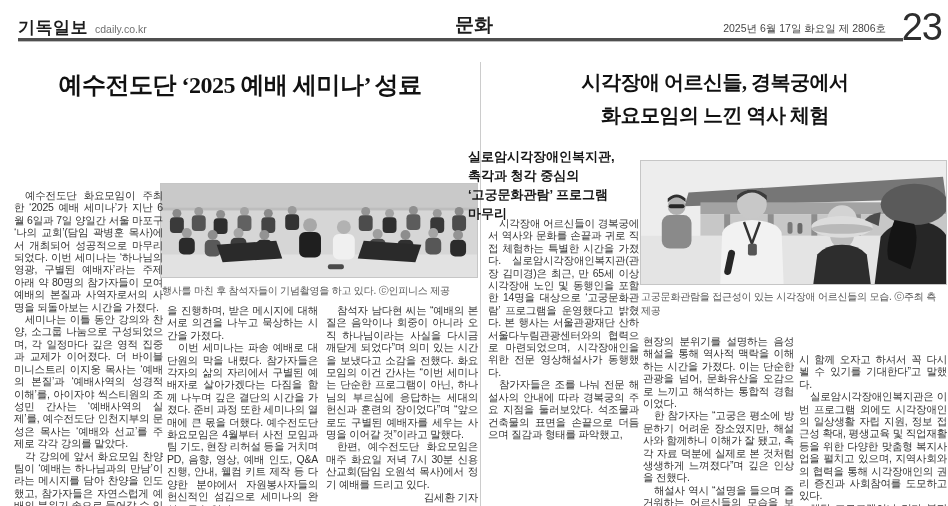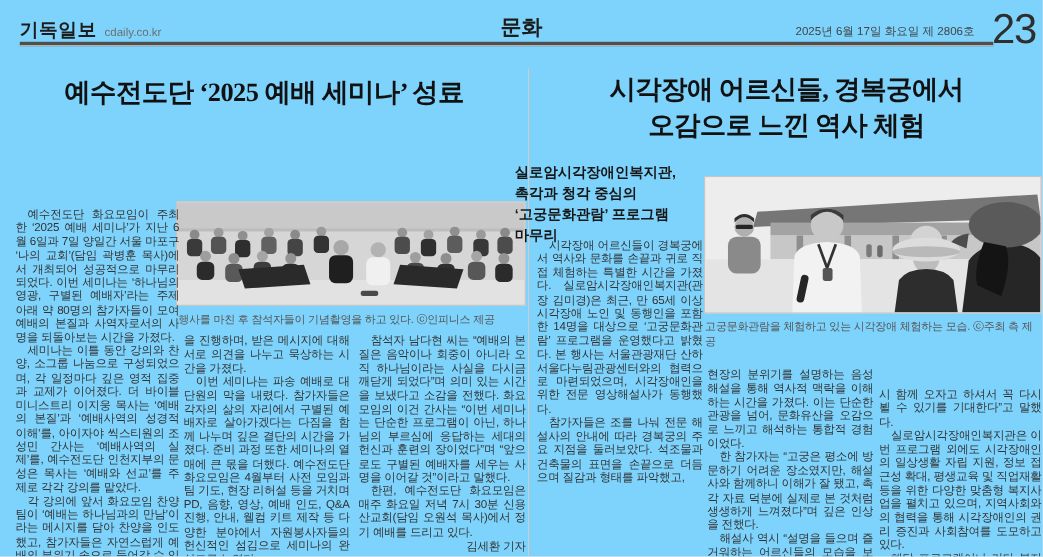--- a/index.html
+++ b/index.html
@@ -1,40 +1,40 @@
 <!DOCTYPE html>
 <html><head>
 <meta charset="utf-8">
 <style>
   * { margin:0; padding:0; box-sizing:border-box; }
   html,body { background:#e9e9e9; }
   .page {
     position:relative; width:948px; height:506px; margin:0 auto;
-    background:#7dd3fc; overflow:hidden;
+    background:#ffffff; overflow:hidden;
     font-family:"Liberation Sans","DejaVu Sans",sans-serif; color:#2b2b2b;
   }
   
   .brand { position:absolute; left:18px; top:16px; }
   .brand-name { font-size:17px; font-weight:bold; letter-spacing:0.5px; color:#1c1c1c; }
   .brand-url { font-size:10.5px; color:#6f6f6f; margin-left:7px; }
   .section-title { position:absolute; left:0; right:0; top:12px; text-align:center;
     font-size:19px; font-weight:600; color:#1c1c1c; }
   .issue-info { position:absolute; right:62px; top:22px; font-size:10.5px; color:#444; }
   .page-number { position:absolute; right:6px; top:6px; font-size:38px; font-weight:400;
     color:#2e2e2e; font-family:"Liberation Sans","DejaVu Sans",sans-serif; letter-spacing:-1px;margin-left:37px; }
   .masthead-rule { position:absolute; left:18px; top:38px; width:885px; height:4px;
     background:#4f4f4f; border-bottom:1px solid #bdbdbd; }
   
   .divider { position:absolute; left:480px; top:62px; bottom:0; width:1px; background:#cccccc; }
   .headline {
     position:absolute; text-align:center; font-family:"Liberation Serif","DejaVu Serif",serif;
     font-weight:bold; color:#111; letter-spacing:-0.5px;
   }
   .headline-left { left:10px; top:70px; width:460px; font-size:24px; line-height:30px; }
-  .headline-right { left:486px; top:66px; width:458px; font-size:24px; line-height:33px;text-align:center; }
+  .headline-right { left:486px; top:66px; width:458px; font-size:20px; line-height:33px;text-align:center; }
   .subtitle { position:absolute; font-size:13px; font-weight:bold; color:#161616; line-height:19px; }
   .subtitle-left { left:14px; top:119px; width:152px; }
   .subtitle-right { left:468px; top:147px; width:154px; }
   .body-col { position:absolute; overflow:hidden; font-size:10.5px; line-height:12.4px;
     color:#333; text-align:justify; letter-spacing:-0.2px; }
   .body-col p { text-indent:11px; }
   .body-col p.cont { text-indent:0; }
   .byline { text-align:right; text-indent:0 !important; margin-top:1px; color:#333; }
   figure.photo { position:absolute; border:1px solid #c6c6c6; background:#d9d9d9; overflow:hidden; }
   figure.photo svg { display:block; width:100%; height:100%; }
@@ -143,21 +143,21 @@
     <p>이번 세미나는 파송 예배로 대단원의 막을 내렸다. 참가자들은 각자의 삶의 자리에서 구별된 예배자로 살아가겠다는 다짐을 함께 나누며 깊은 결단의 시간을 가졌다. 준비 과정 또한 세미나의 열매에 큰 몫을 더했다. 예수전도단 화요모임은 4월부터 사전 모임과 팀 기도, 현장 리허설 등을 거치며 PD, 음향, 영상, 예배 인도, Q&amp;A 진행, 안내, 웰컴 키트 제작 등 다양한 분야에서 자원봉사자들의 헌신적인 섬김으로 세미나의 완성도를 높였다.</p>
   </div>
   <div class="body-col l-col3">
     <p>참석자 남다현 씨는 “예배의 본질은 음악이나 회중이 아니라 오직 하나님이라는 사실을 다시금 깨닫게 되었다”며 의미 있는 시간을 보냈다고 소감을 전했다. 화요모임의 이건 간사는 “이번 세미나는 단순한 프로그램이 아닌, 하나님의 부르심에 응답하는 세대의 헌신과 훈련의 장이었다”며 “앞으로도 구별된 예배자를 세우는 사명을 이어갈 것”이라고 말했다.</p>
     <p>한편, 예수전도단 화요모임은 매주 화요일 저녁 7시 30분 신용산교회(담임 오원석 목사)에서 정기 예배를 드리고 있다.</p>
     <p class="byline">김세환 기자</p>
   </div>
 
   <h1 class="headline headline-right">
     <span style="display:block">시각장애 어르신들, 경복궁에서</span>
-    <span style="display:block">오감으로 느낀 역사 체험</span>
+    <span style="display:block">화요모임의 느낀 역사 체험</span>
   </h1>
 
   <div class="subtitle subtitle-right">
     <div>실로암시각장애인복지관,</div>
     <div>촉각과 청각 중심의</div>
     <div>‘고궁문화관람’ 프로그램 마무리</div>
   </div>
 
   <figure class="photo photo-right">
     <svg viewBox="0 0 308 125" preserveAspectRatio="none">
@@ -192,21 +192,21 @@
       <ellipse cx="203" cy="67" rx="31" ry="11" fill="#dcdcdc"></ellipse>
       <ellipse cx="203" cy="69" rx="31" ry="5" fill="#b9b9b9"></ellipse>
       <path d="M174,125 l4,-30 q8,-10 25,-10 q17,0 25,10 l4,30 z" fill="#2d2d2d"></path>
 
       <path d="M236,125 l6,-48 q12,-16 34,-16 q22,0 32,14 l0,50 z" fill="#262626"></path>
       <ellipse cx="276" cy="44" rx="34" ry="21" fill="#5a5a5a"></ellipse>
       <path d="M242,52 q-12,2 -16,8 l14,6 z" fill="#4c4c4c"></path>
       <path d="M256,60 q-10,26 -6,40 l22,10 q10,-30 4,-46 z" fill="#141414"></path>
     </svg>
   </figure>
-  <div class="photo-caption caption-right">고궁문화관람을 체험하고 있는 시각장애 체험하는 모습. ⓒ주최 측 제공</div>
+  <div class="photo-caption caption-right">고궁문화관람을 접근성이 있는 시각장애 어르신들의 모습. ⓒ주최 측 제공</div>
 
   <div class="body-col r-col1">
     <p>시각장애 어르신들이 경복궁에서 역사와 문화를 손끝과 귀로 직접 체험하는 특별한 시간을 가졌다. 실로암시각장애인복지관(관장 김미경)은 최근, 만 65세 이상 시각장애 노인 및 동행인을 포함한 14명을 대상으로 ‘고궁문화관람’ 프로그램을 운영했다고 밝혔다. 본 행사는 서울관광재단 산하 서울다누림관광센터와의 협력으로 마련되었으며, 시각장애인을 위한 전문 영상해설사가 동행했다.</p>
     <p>참가자들은 조를 나눠 전문 해설사의 안내에 따라 경복궁의 주요 지점을 둘러보았다. 석조물과 건축물의 표면을 손끝으로 더듬으며 질감과 형태를 파악했고,</p>
   </div>
   <div class="body-col r-col2">
     <p class="cont">현장의 분위기를 설명하는 음성 해설을 통해 역사적 맥락을 이해하는 시간을 가졌다. 이는 단순한 관광을 넘어, 문화유산을 오감으로 느끼고 해석하는 통합적 경험이었다.</p>
     <p>한 참가자는 “고궁은 평소에 방문하기 어려운 장소였지만, 해설사와 함께하니 이해가 잘 됐고, 촉각 자료 덕분에 실제로 본 것처럼 생생하게 느껴졌다”며 깊은 인상을 전했다.</p>
     <p>해설사 역시 “설명을 들으며 즐거워하는 어르신들의 모습을 보며 마음이 따뜻해졌다”며 “한 어르신이 가을에도 다</p>
   </div>

